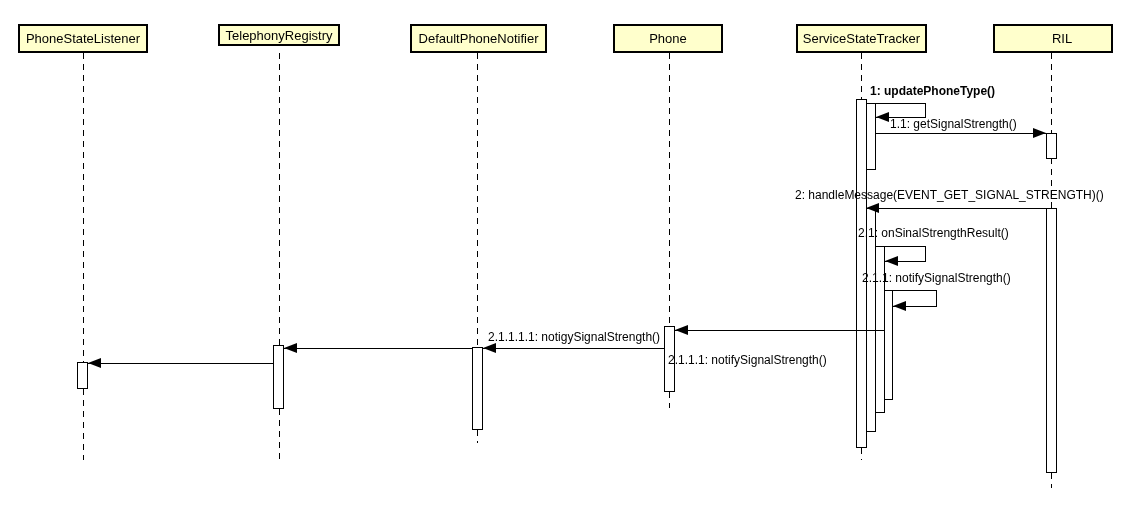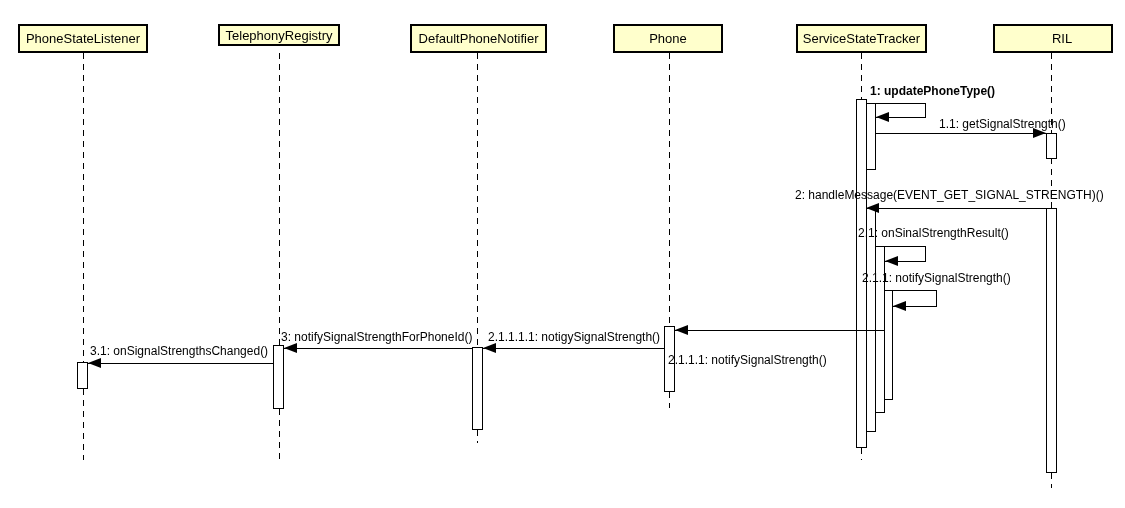--- a/index.html
+++ b/index.html
@@ -107,35 +107,33 @@
       <span>ServiceStateTracker</span>
     </div>
     <div class="head" style="left: 993px; top: 24px; width: 120px; height: 29px; padding-left: 18px;">
       <span>RIL</span>
     </div>
     <div class="self-loop" style="left: 876px; top: 103px; width: 50px; height: 15px;"></div>
     <div class="arrow-left" style="left: 876px; top: 112px;"></div>
     <div class="msg-label" style="left: 870px; top: 85px; font-weight: bold;">1: updatePhoneType()</div>
     <div class="msg-line" style="left: 876px; top: 133px; width: 170px;"></div>
     <div class="arrow-right" style="left: 1033px; top: 128px;"></div>
-    <div class="msg-label" style="left: 939px; top: 118px;">1.1: getSignalStrength()</div>
+    <div class="msg-label" style="left: 890px; top: 118px;">1.1: getSignalStrength()</div>
     <div class="msg-line" style="left: 866px; top: 208px; width: 180px;"></div>
     <div class="arrow-left" style="left: 866px; top: 203px;"></div>
     <div class="msg-label" style="left: 795px; top: 189px;">2: handleMessage(EVENT_GET_SIGNAL_STRENGTH)()</div>
     <div class="self-loop" style="left: 885px; top: 246px; width: 41px; height: 16px;"></div>
     <div class="arrow-left" style="left: 885px; top: 256px;"></div>
     <div class="msg-label" style="left: 858px; top: 227px;">2.1: onSinalStrengthResult()</div>
     <div class="self-loop" style="left: 893px; top: 290px; width: 44px; height: 17px;"></div>
     <div class="arrow-left" style="left: 893px; top: 301px;"></div>
     <div class="msg-label" style="left: 862px; top: 272px;">2.1.1: notifySignalStrength()</div>
     <div class="msg-line" style="left: 675px; top: 330px; width: 209px;"></div>
     <div class="arrow-left" style="left: 675px; top: 325px;"></div>
     <div class="msg-label" style="left: 668px; top: 310px; margin-top: 44px;">2.1.1.1: notifySignalStrength()</div>
     <div class="msg-line" style="left: 483px; top: 348px; width: 181px;"></div>
     <div class="arrow-left" style="left: 483px; top: 343px;"></div>
     <div class="msg-label" style="left: 488px; top: 331px;">2.1.1.1.1: notigySignalStrength()</div>
     <div class="msg-line" style="left: 284px; top: 348px; width: 188px;"></div>
     <div class="arrow-left" style="left: 284px; top: 343px;"></div>
-    <div class="msg-label" style="left: 281px; top: 331px;">3: notifySignalStrengthForPhoneId()</div>
     <div class="msg-line" style="left: 88px; top: 363px; width: 185px;"></div>
     <div class="arrow-left" style="left: 88px; top: 358px;"></div>
-    <div class="msg-label" style="left: 90px; top: 345px;">3.1: onSignalStrengthsChanged()</div>
   </div>
 
 </body></html>

